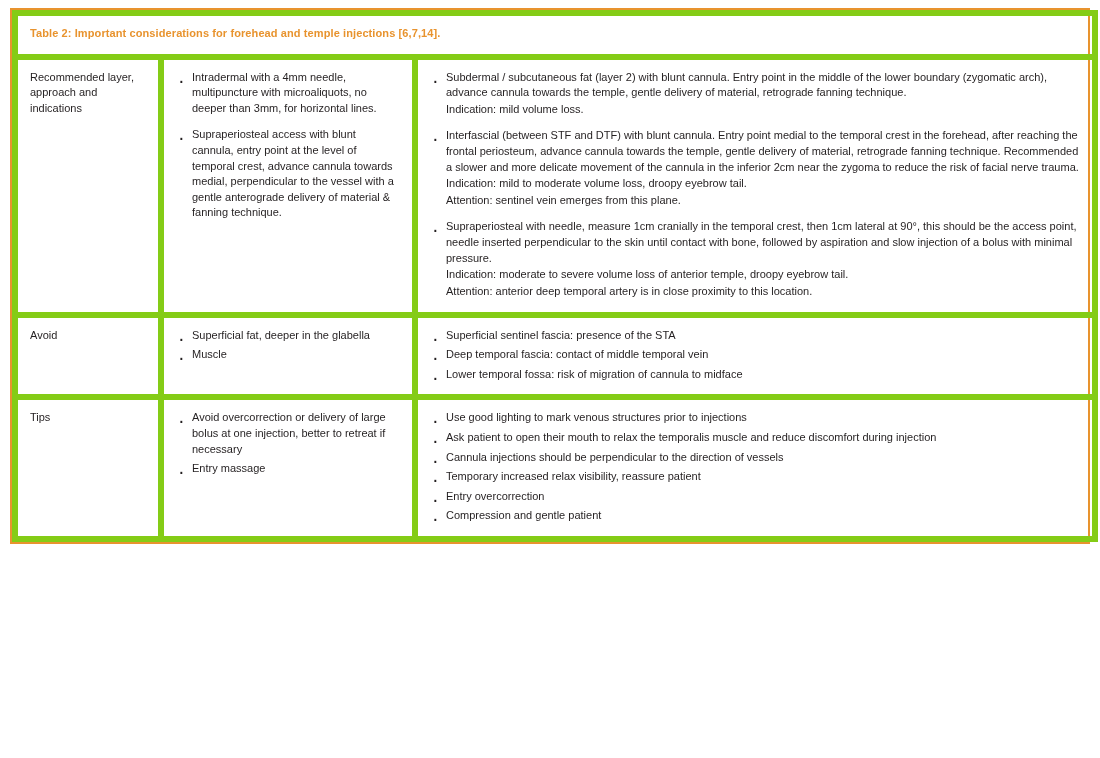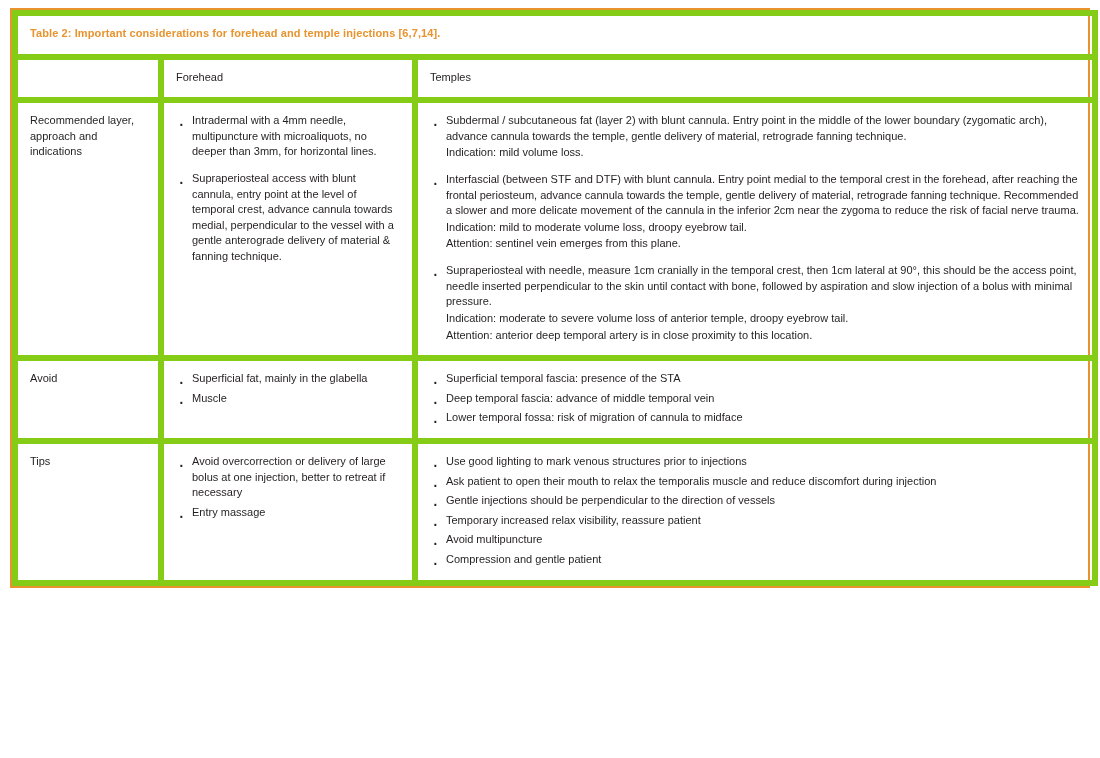--- a/index.html
+++ b/index.html
@@ -89,70 +89,65 @@
     <colgroup>
       <col class="c1">
         <col class="c2">
         <col class="c3">
     </colgroup>
     <tbody>
       <tr>
         <td class="caption-cell" colspan="3">Table 2: Important considerations for forehead and temple injections [6,7,14].</td>
       </tr>
       <tr>
-        <td class="hdr"></td>
-        <td class="hdr">Forehead</td>
-        <td class="hdr">Temples</td>
-      </tr>
-      <tr>
         <td class="rowlabel">Recommended layer, approach and indications</td>
         <td>
           <ul class="blist spaced">
               <li><span class="b">Intradermal</span><span> with a 4mm needle, multipuncture with microaliquots, no deeper than 3mm, for horizontal lines.</span></li>
               <li><span class="b">Supraperiosteal access</span><span> with blunt cannula, entry point at the level of temporal crest, advance cannula towards medial, perpendicular to the vessel with a gentle anterograde delivery of material &amp; fanning technique.</span></li>
             </ul>
         </td>
         <td>
           <ul class="blist spaced">
               <li><span class="b">Subdermal / subcutaneous fat</span><span> (layer 2) with blunt cannula. Entry point in the middle of the lower boundary (zygomatic arch), advance cannula towards the temple, gentle delivery of material, retrograde fanning technique.</span><span class="sub"><span class="b">Indication:</span><span> mild volume loss.</span></span></li>
               <li><span class="b">Interfascial</span><span> (between STF and DTF) with blunt cannula. Entry point medial to the temporal crest in the forehead, after reaching the frontal periosteum, advance cannula towards the temple, gentle delivery of material, retrograde fanning technique. Recommended a slower and more delicate movement of the cannula in the inferior 2cm near the zygoma to reduce the risk of facial nerve trauma.</span><span class="sub"><span class="b">Indication:</span><span> mild to moderate volume loss, droopy eyebrow tail.</span></span><span class="sub"><span class="b">Attention:</span><span> sentinel vein emerges from this plane.</span></span></li>
               <li><span class="b">Supraperiosteal</span><span> with needle, measure 1cm cranially in the temporal crest, then 1cm lateral at 90°, this should be the access point, needle inserted perpendicular to the skin until contact with bone, followed by aspiration and slow injection of a bolus with minimal pressure.</span><span class="sub"><span class="b">Indication:</span><span> moderate to severe volume loss of anterior temple, droopy eyebrow tail.</span></span><span class="sub"><span class="b">Attention:</span><span> anterior deep temporal artery is in close proximity to this location.</span></span></li>
             </ul>
         </td>
       </tr>
       <tr>
         <td class="rowlabel">Avoid</td>
         <td>
           <ul class="blist">
-              <li><span>Superficial fat, mainly in the glabella</span></li>
+              <li><span>Superficial fat, deeper in the glabella</span></li>
               <li><span>Muscle</span></li>
             </ul>
         </td>
         <td>
           <ul class="blist">
-              <li><span>Superficial temporal fascia: presence of the STA</span></li>
-              <li><span>Deep temporal fascia: advance of middle temporal vein</span></li>
+              <li><span>Superficial sentinel fascia: presence of the STA</span></li>
+              <li><span>Deep temporal fascia: contact of middle temporal vein</span></li>
               <li><span>Lower temporal fossa: risk of migration of cannula to midface</span></li>
             </ul>
         </td>
       </tr>
       <tr>
         <td class="rowlabel">Tips</td>
         <td>
           <ul class="blist">
               <li><span>Avoid overcorrection or delivery of large bolus at one injection, better to retreat if necessary</span></li>
               <li><span>Entry massage</span></li>
             </ul>
         </td>
         <td>
           <ul class="blist">
               <li><span>Use good lighting to mark venous structures prior to injections</span></li>
               <li><span>Ask patient to open their mouth to relax the temporalis muscle and reduce discomfort during injection</span></li>
-              <li><span>Gentle injections should be perpendicular to the direction of vessels</span></li>
+              <li><span>Cannula injections should be perpendicular to the direction of vessels</span></li>
               <li><span>Temporary increased relax visibility, reassure patient</span></li>
-              <li><span>Avoid multipuncture</span></li>
+              <li><span>Entry overcorrection</span></li>
               <li><span>Compression and gentle patient</span></li>
             </ul>
         </td>
       </tr>
     </tbody>
   </table>
 </div>
 
 </body></html>

